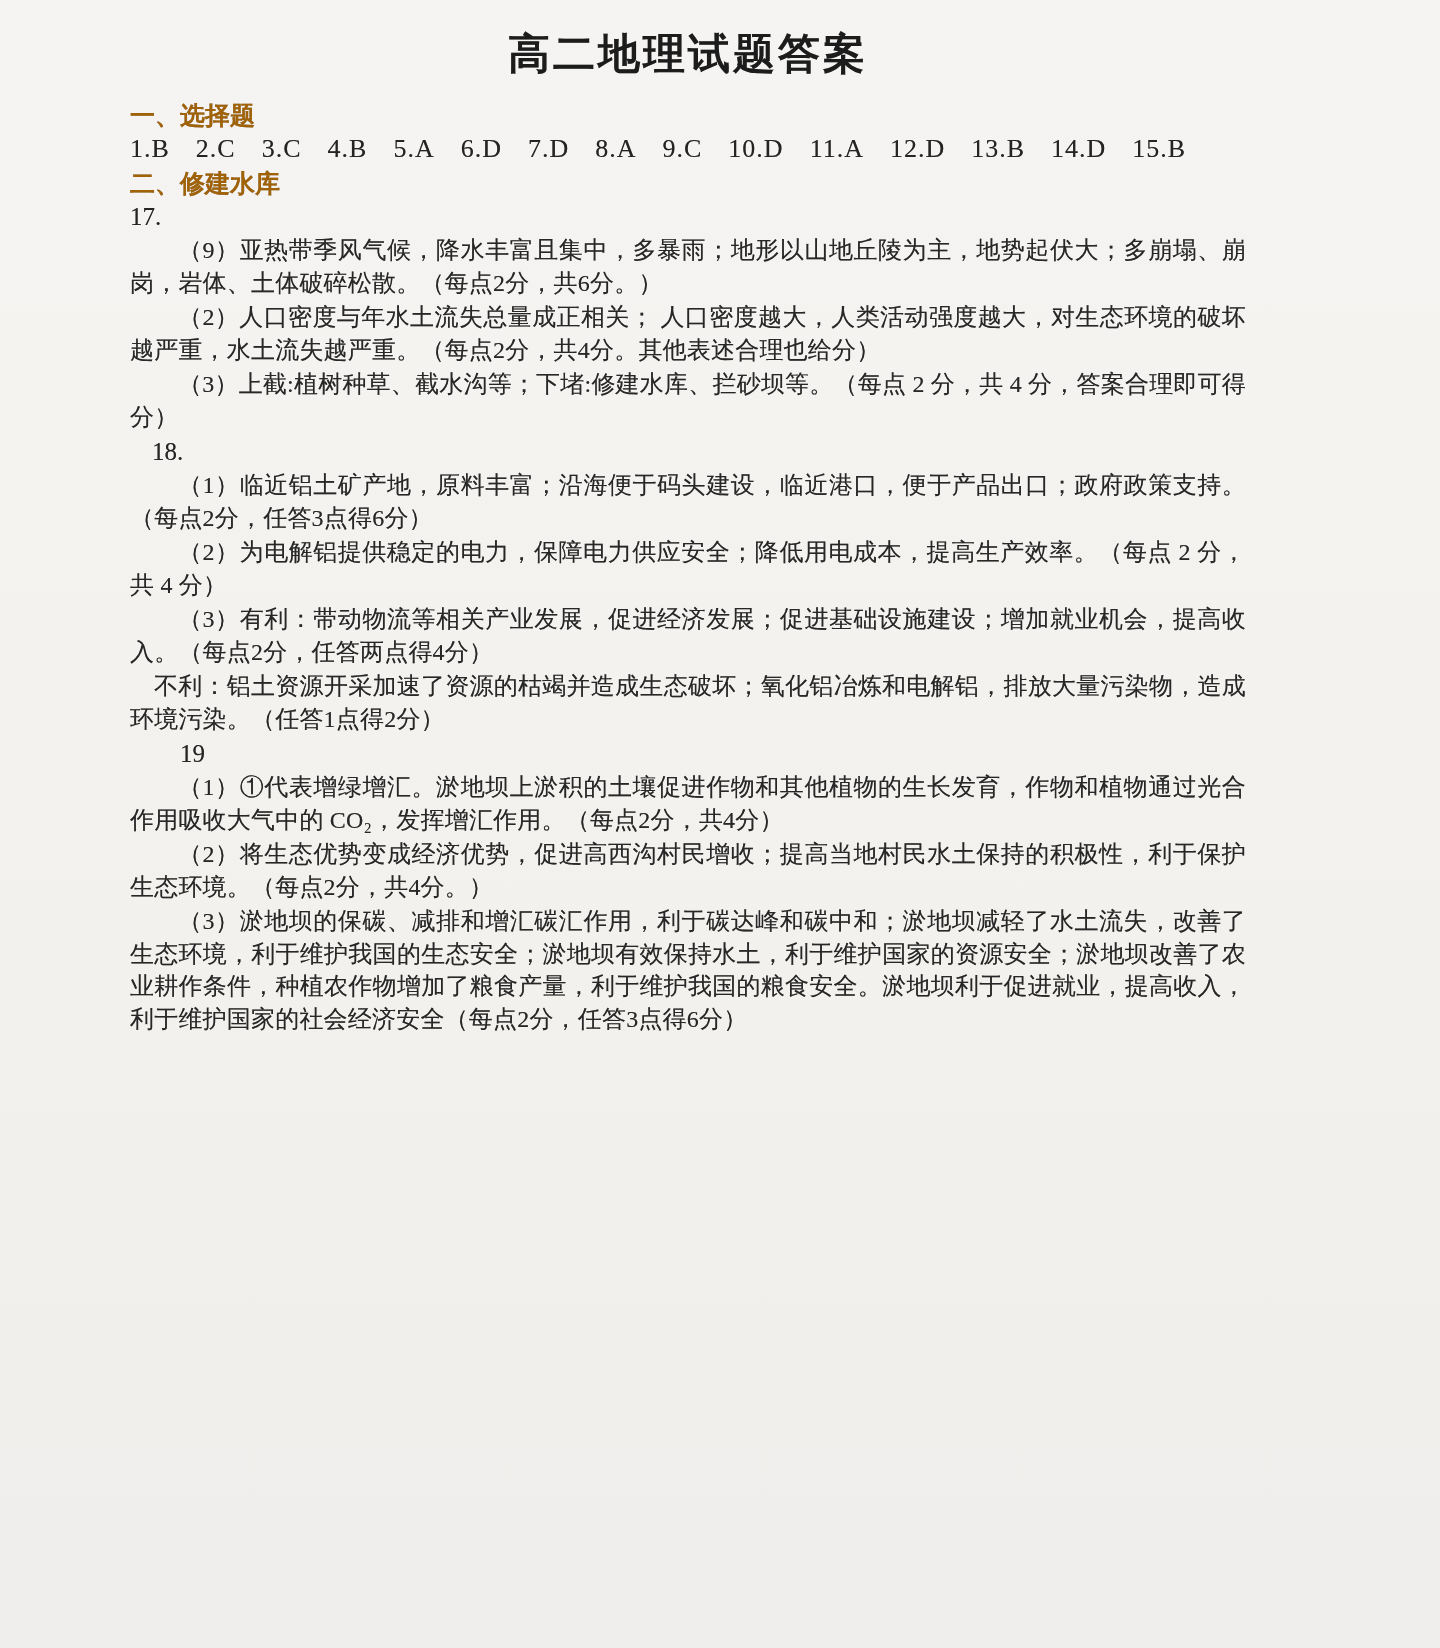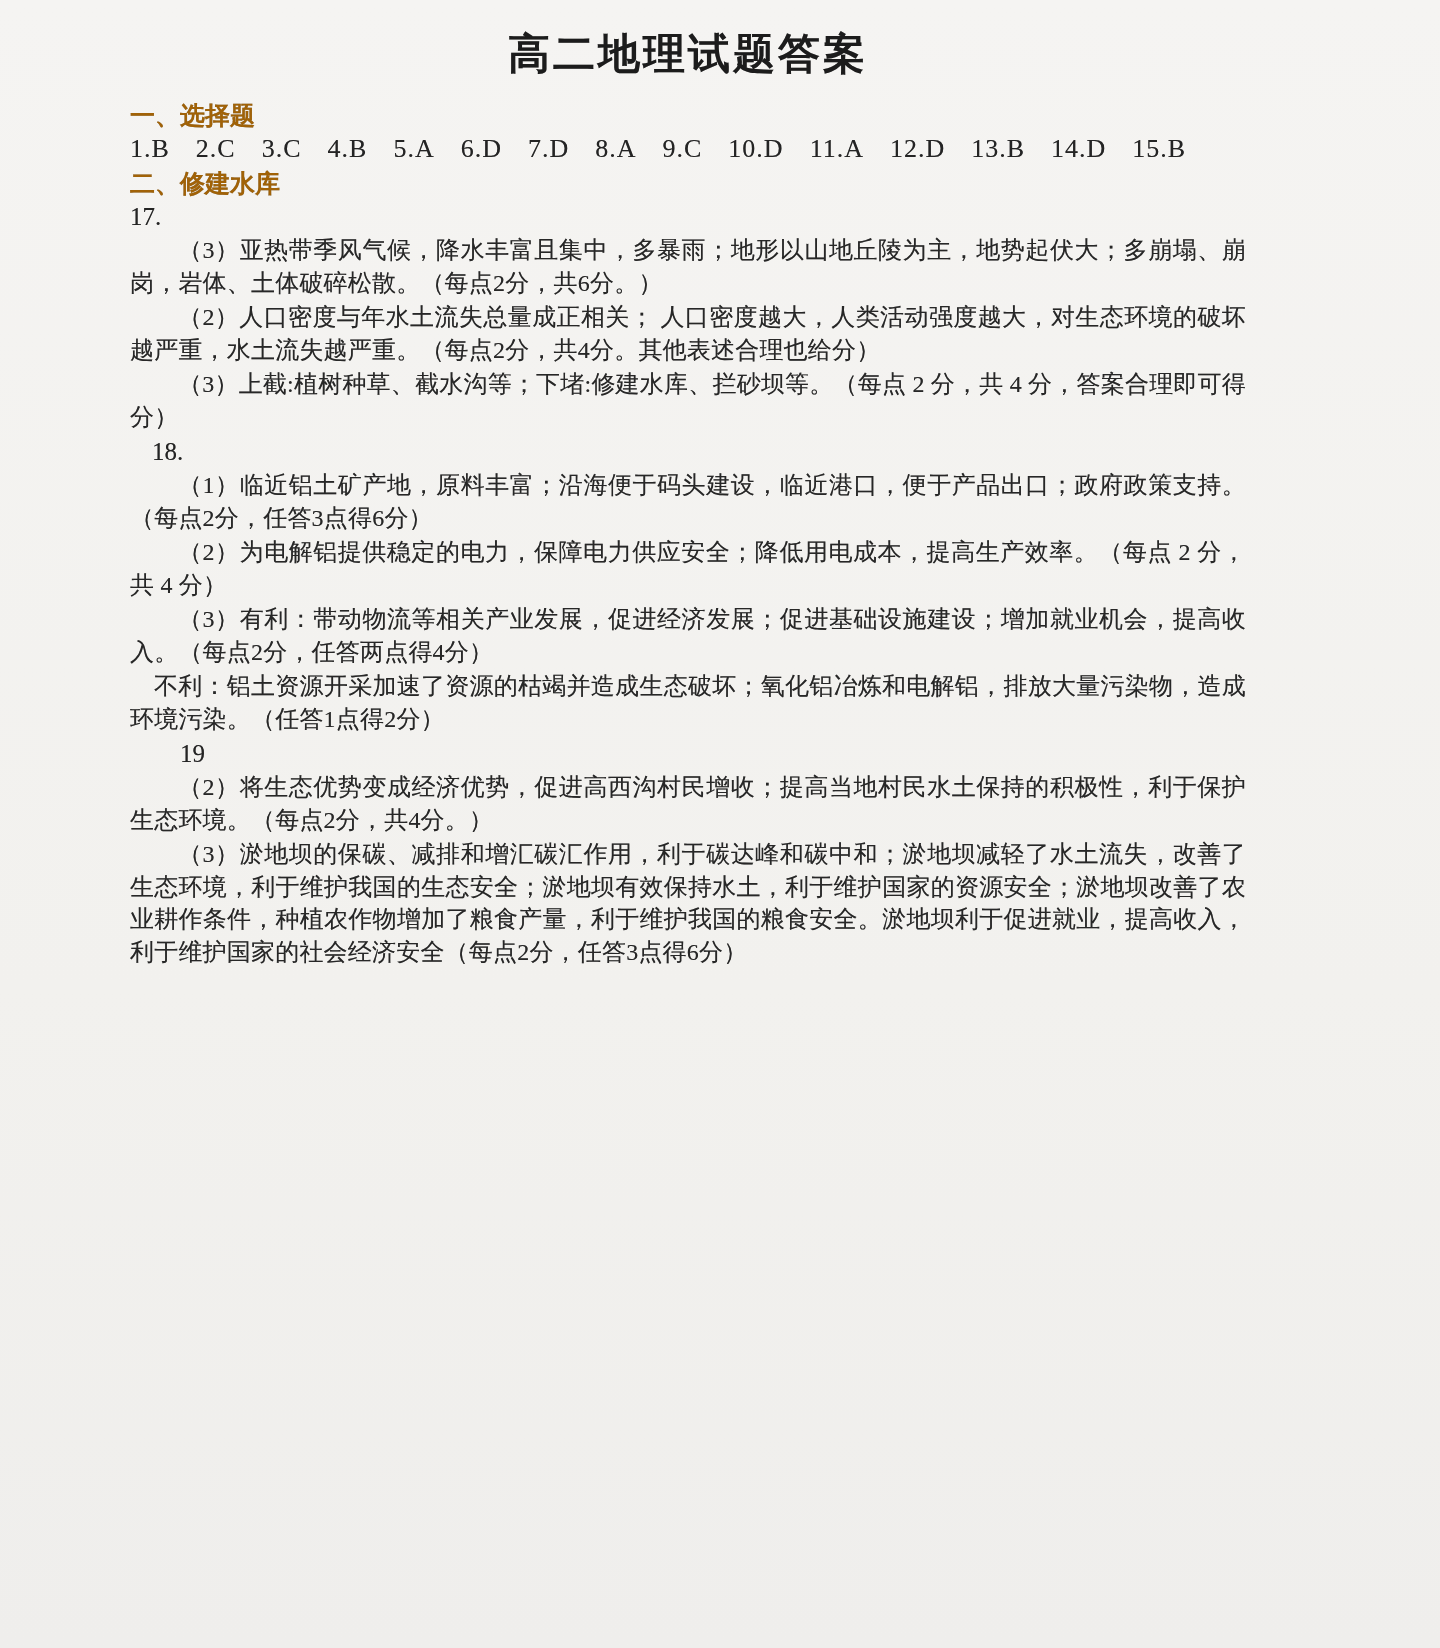--- a/index.html
+++ b/index.html
@@ -78,33 +78,34 @@
 
     <h2 class="sec-heading">一、选择题</h2>
 
     <div class="mc-answers"><span class="mc-item">1.B</span><span class="mc-item">2.C</span><span class="mc-item">3.C</span><span class="mc-item">4.B</span><span class="mc-item">5.A</span><span class="mc-item">6.D</span><span class="mc-item">7.D</span><span class="mc-item">8.A</span><span class="mc-item">9.C</span><span class="mc-item">10.D</span><span class="mc-item">11.A</span><span class="mc-item">12.D</span><span class="mc-item">13.B</span><span class="mc-item">14.D</span><span class="mc-item">15.B</span></div>
 
     <h2 class="sec-heading">二、修建水库</h2>
 
 
     <div class="question">
       <div class="qnum">17.</div>
-      <p class="para">（3）亚热带季风气候，降水丰富且集中，多暴雨；地形以山地丘陵为主，地势起伏大；多崩塌、崩岗，岩体、土体破碎松散。（每点2分，共6分。）</p>
+      <p class="para">（9）亚热带季风气候，降水丰富且集中，多暴雨；地形以山地丘陵为主，地势起伏大；多崩塌、崩岗，岩体、土体破碎松散。（每点2分，共6分。）</p>
       <p class="para">（2）人口密度与年水土流失总量成正相关； 人口密度越大，人类活动强度越大，对生态环境的破坏越严重，水土流失越严重。（每点2分，共4分。其他表述合理也给分）</p>
       <p class="para">（3）上截:植树种草、截水沟等；下堵:修建水库、拦砂坝等。（每点 2 分，共 4 分，答案合理即可得分）</p>
     </div>
 
     <div class="question">
       <div class="qnum ind-sm">18.</div>
       <p class="para">（1）临近铝土矿产地，原料丰富；沿海便于码头建设，临近港口，便于产品出口；政府政策支持。（每点2分，任答3点得6分）</p>
       <p class="para">（2）为电解铝提供稳定的电力，保障电力供应安全；降低用电成本，提高生产效率。（每点 2 分，共 4 分）</p>
       <p class="para">（3）有利：带动物流等相关产业发展，促进经济发展；促进基础设施建设；增加就业机会，提高收入。（每点2分，任答两点得4分）</p>
       <p class="para indent-1">不利：铝土资源开采加速了资源的枯竭并造成生态破坏；氧化铝冶炼和电解铝，排放大量污染物，造成环境污染。（任答1点得2分）</p>
     </div>
 
     <div class="question">
       <div class="qnum ind-md">19</div>
+      <p class="para">（1）①代表增绿增汇。淤地坝上淤积的土壤促进作物和其他植物的生长发育，作物和植物通过光合作用吸收大气中的 CO₂，发挥增汇作用。（每点2分，共4分）</p>
       <p class="para">（2）将生态优势变成经济优势，促进高西沟村民增收；提高当地村民水土保持的积极性，利于保护生态环境。（每点2分，共4分。）</p>
       <p class="para">（3）淤地坝的保碳、减排和增汇碳汇作用，利于碳达峰和碳中和；淤地坝减轻了水土流失，改善了生态环境，利于维护我国的生态安全；淤地坝有效保持水土，利于维护国家的资源安全；淤地坝改善了农业耕作条件，种植农作物增加了粮食产量，利于维护我国的粮食安全。淤地坝利于促进就业，提高收入，利于维护国家的社会经济安全（每点2分，任答3点得6分）</p>
     </div>
 
   </div>
 </div>
 
 </body></html>

